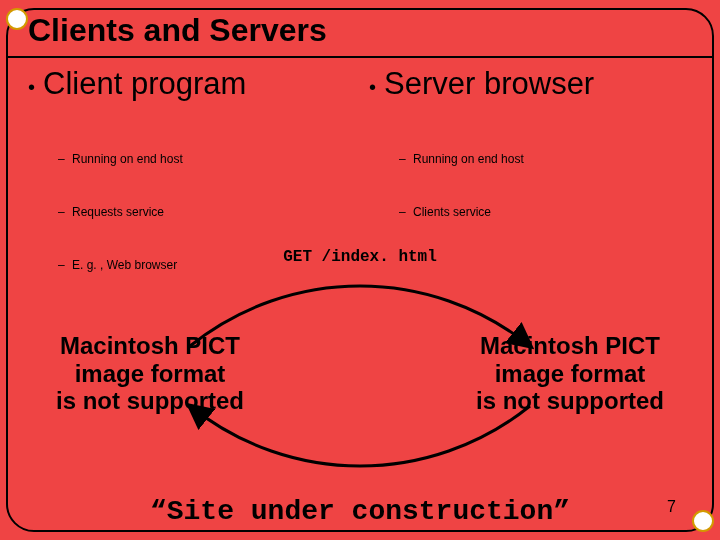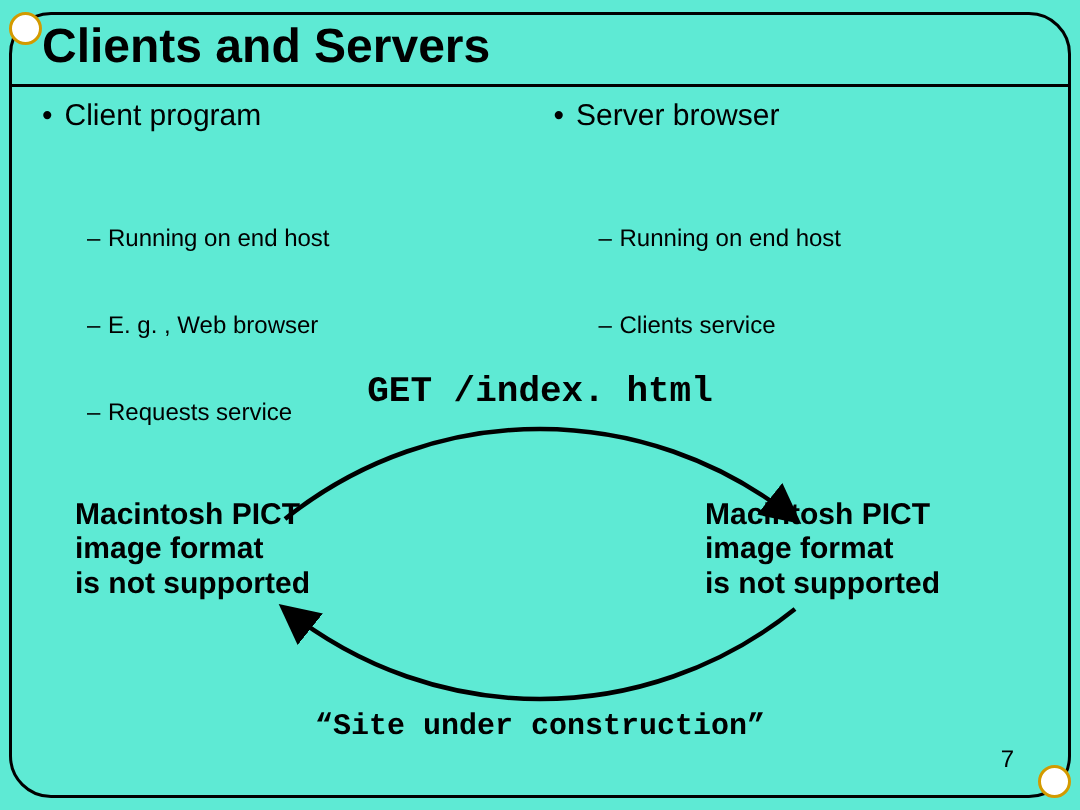--- a/index.html
+++ b/index.html
@@ -1,21 +1,21 @@
 <!DOCTYPE html>
 <html><head>
 <meta charset="utf-8">
 <style>
   * { box-sizing: border-box; margin: 0; padding: 0; }
   html, body { width: 720px; height: 540px; background: #fff; font-family: Arial, Helvetica, sans-serif; }
   .slide {
     position: relative;
     width: 720px;
     height: 540px;
-    background: #5eead4;
+    background: #ef4444;
   }
   .frame {
     position: absolute;
     left: 6px; right: 6px; top: 8px; bottom: 8px;
     border: 2px solid #000;
     border-radius: 28px;
   }
   .corner {
     position: absolute;
     width: 22px; height: 22px;
@@ -39,64 +39,64 @@
     border-top: 2px solid #000;
   }
   .cols {
     position: absolute;
     left: 28px; right: 28px; top: 66px;
     display: flex;
     gap: 18px;
   }
   .col { flex: 1; }
   .h1 {
-    font-size: 20px;
+    font-size: 31px;
     color: #000;
-    margin-bottom: 23px;
+    margin-bottom: 12px;
   }
   .bullet1 { display: flex; align-items: baseline; gap: 8px; }
   .dot { font-size: 20px; line-height: 1; }
   .subs { margin-left: 30px; margin-top: 2px; }
   .sub {
-    font-size: 16px;
+    font-size: 12px;
     color: #000;
     line-height: 1.25;
     margin-top: 38px;
   }
   .dash { display: inline-block; width: 14px; }
   .code-top {
     position: absolute;
     left: 0; right: 0; top: 248px;
     text-align: center;
     font-family: "Courier New", Courier, monospace;
-    font-size: 24px;
+    font-size: 16px;
     font-weight: bold;
     color: #000;
   }
   .code-bottom {
     position: absolute;
-    left: 0; right: 0; top: 473px;
+    left: 0; right: 0; top: 496px;
     text-align: center;
     font-family: "Courier New", Courier, monospace;
-    font-size: 20px;
+    font-size: 28px;
     font-weight: bold;
     color: #000;
   }
   .diagram {
     position: absolute;
     left: 60px; right: 60px; top: 276px;
     height: 200px;
   }
   .pict {
     position: absolute;
     width: 200px;
-    text-align: left;
+    text-align: center;
     font-family: Arial, Helvetica, sans-serif;
     font-weight: bold;
-    font-size: 20px;
+    font-size: 24px;
     color: #000;
     line-height: 1.15;
   }
   .pict.left { left: -10px; top: 56px; }
   .pict.right { right: -10px; top: 56px; }
   .arrow-svg {
     position: absolute;
     left: 0; top: 0; width: 100%; height: 100%;
   }
   .pagenum {
@@ -119,22 +119,22 @@
   <div class="rule"></div>
 
   <div class="cols">
     <div class="col">
       <div class="bullet1">
         <span class="dot">•</span>
         <span class="h1">Client program</span>
       </div>
       <div class="subs">
         <div class="sub"><span class="dash">–</span><span>Running on end host</span></div>
+        <div class="sub"><span class="dash">–</span><span>Requests service</span></div>
         <div class="sub"><span class="dash">–</span><span>E. g. , Web browser</span></div>
-        <div class="sub"><span class="dash">–</span><span>Requests service</span></div>
       </div>
     </div>
     <div class="col">
       <div class="bullet1">
         <span class="dot">•</span>
         <span class="h1">Server browser</span>
       </div>
       <div class="subs">
         <div class="sub"><span class="dash">–</span><span>Running on end host</span></div>
         <div class="sub"><span class="dash">–</span><span>Clients service</span></div>

